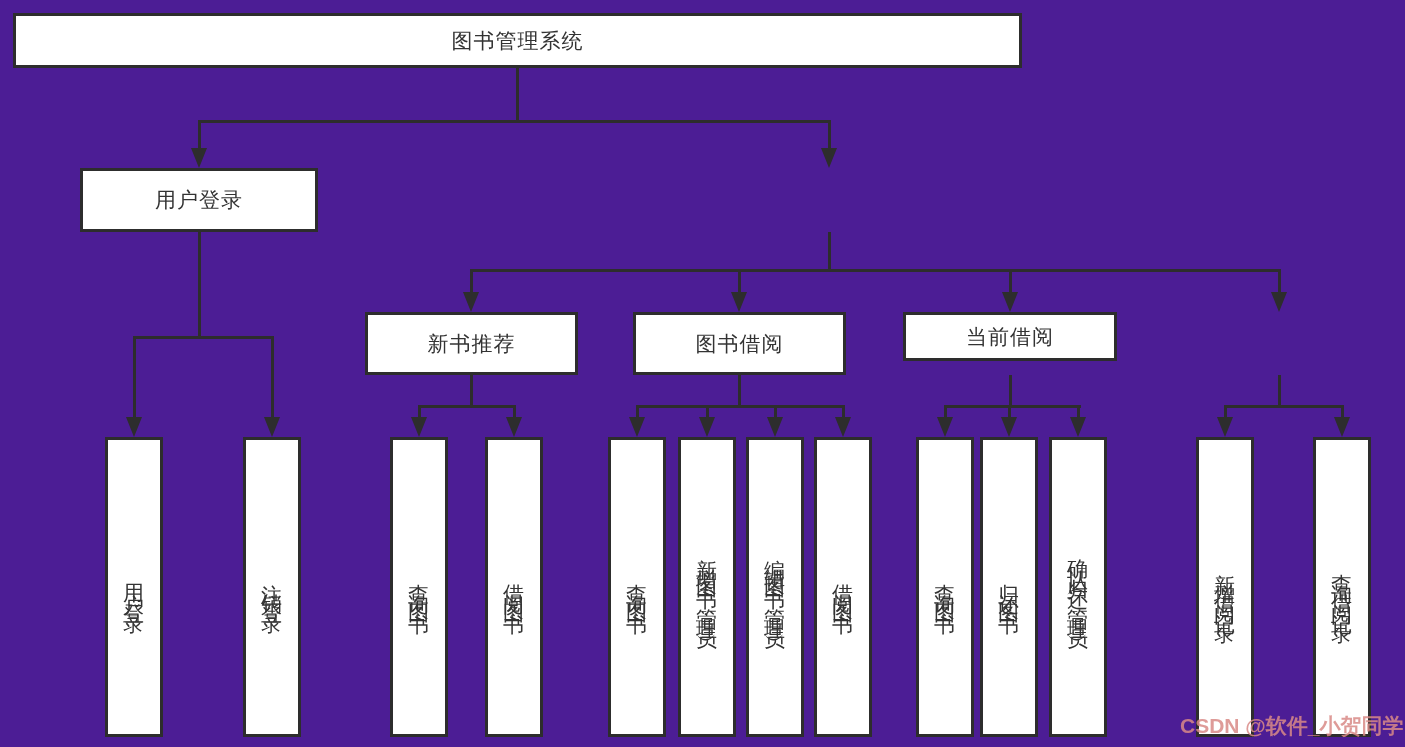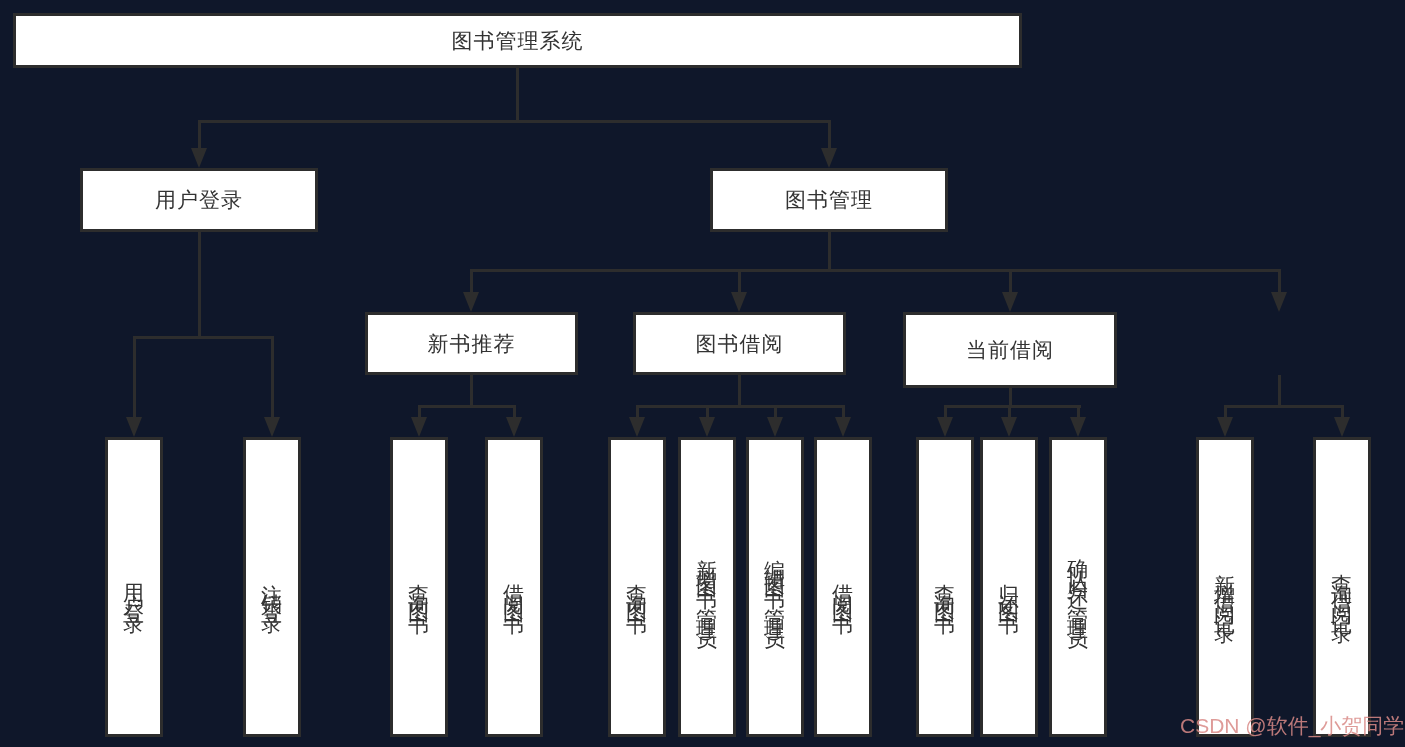--- a/index.html
+++ b/index.html
@@ -1,20 +1,20 @@
 <!DOCTYPE html>
 <html><head>
 <meta charset="utf-8">
 <style>
   html, body { margin: 0; padding: 0; background: #ffffff; }
   .canvas {
     position: relative;
     width: 1405px;
     height: 747px;
-    background: #0f172a;
+    background: #4c1d95;
     font-family: "Liberation Sans", "DejaVu Sans", sans-serif;
     overflow: hidden;
   }
   .box {
     position: absolute;
     background: #ffffff;
     border: 3px solid #2d2d2d;
     box-sizing: border-box;
     display: flex;
     align-items: center;
@@ -45,20 +45,21 @@
   .watermark {
     position: absolute;
     left: 1180px;
     top: 712px;
     width: 225px;
     font-size: 21px;
     color: #d98a87;
     opacity: 0.85;
     white-space: nowrap;
     z-index: 5;
+    font-weight: bold;
   }
 </style>
 </head>
 <body>
 
 <div class="canvas">
 
   <div class="vline" style="left:516px; top:68px; height:55px"></div>
   <div class="hline" style="left:198px; top:120px; width:633px"></div>
   <div class="vline" style="left:198px; top:120px; height:30px"></div>
@@ -118,31 +119,28 @@
   <div class="vline" style="left:1341px; top:405px; height:14px"></div>
   <div class="arrow" style="left:1334px; top:417px"></div>
 
   <div class="box h" style="left:13px; top:13px; width:1009px; height:55px">
     <span>图书管理系统</span>
   </div>
 
   <div class="box h" style="left:80px; top:168px; width:238px; height:64px">
     <span>用户登录</span>
   </div>
-  <div class="box h" style="left:710px; top:168px; width:238px; height:64px">
-    <span>图书管理</span>
-  </div>
 
   <div class="box h" style="left:633px; top:312px; width:213px; height:63px">
     <span>图书借阅</span>
   </div>
   <div class="box h" style="left:365px; top:312px; width:213px; height:63px">
     <span>新书推荐</span>
   </div>
-  <div class="box h" style="left:903px; top:312px; width:214px; height:76px">
+  <div class="box h" style="left:903px; top:312px; width:214px; height:49px">
     <span>当前借阅</span>
   </div>
 
   <div class="box v" style="left:105px; top:437px; width:58px; height:300px">
     <span>用户登录</span>
   </div>
   <div class="box v" style="left:243px; top:437px; width:58px; height:300px">
     <span>注销登录</span>
   </div>
 

